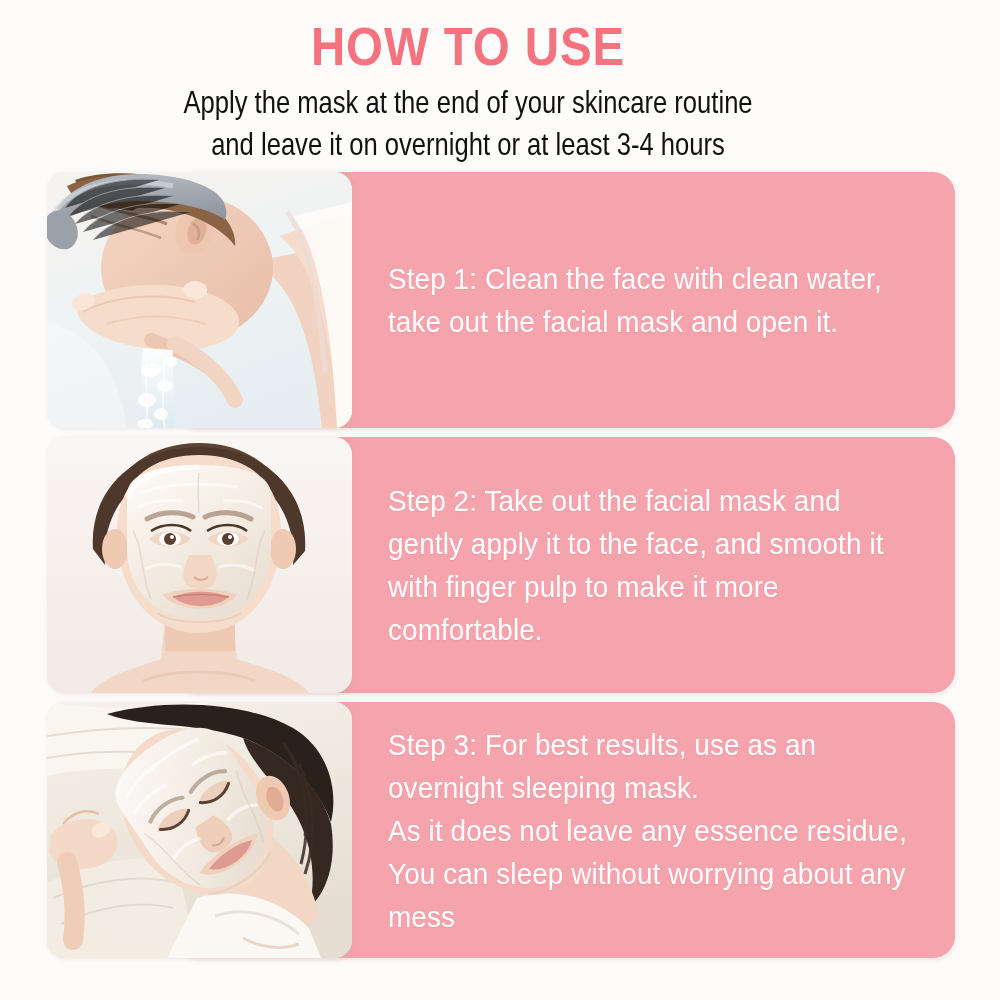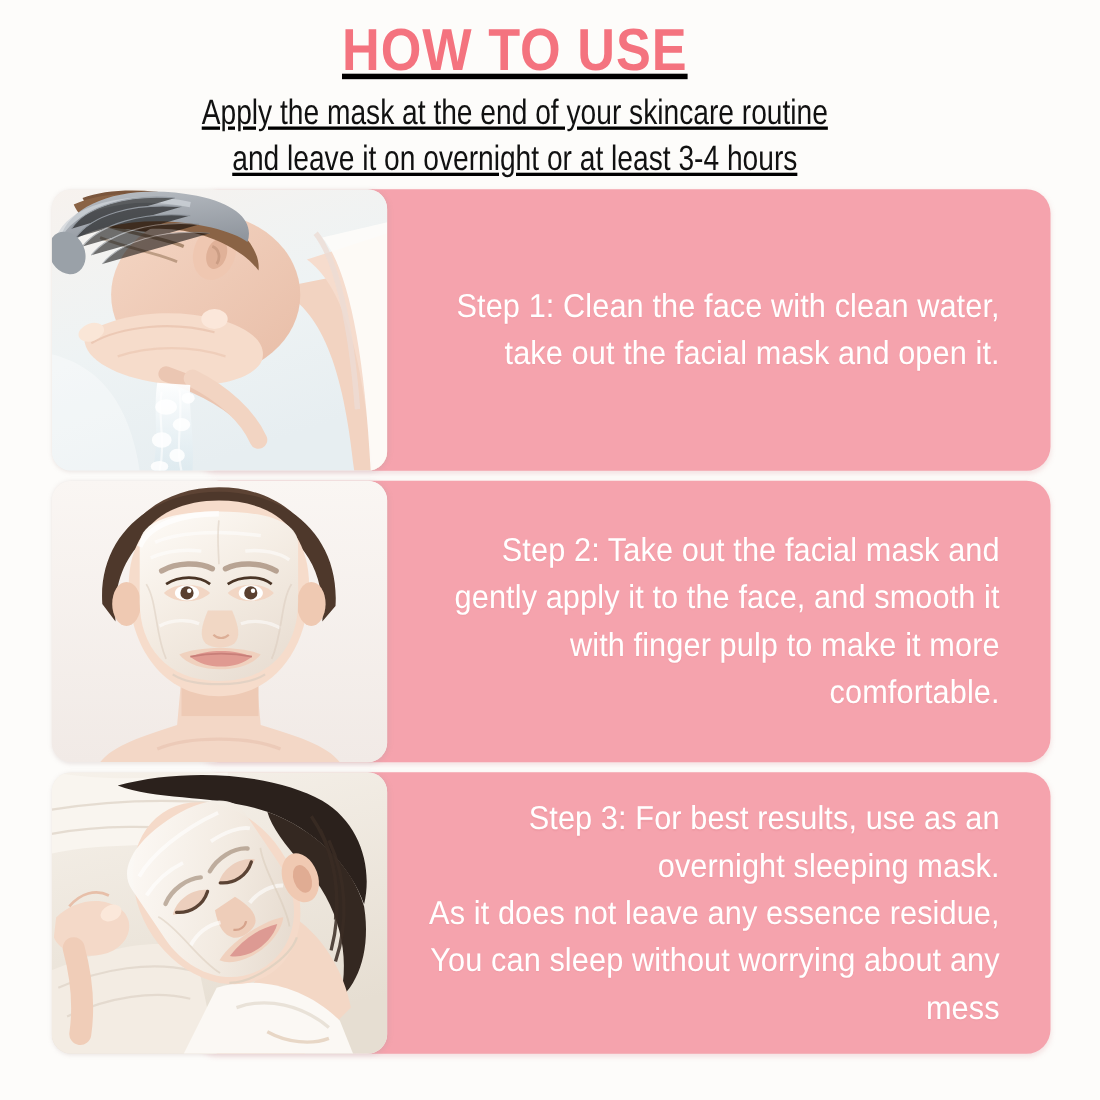--- a/index.html
+++ b/index.html
@@ -2,21 +2,21 @@
 <html><head>
 <meta charset="utf-8">
 <style>
   * { margin:0; padding:0; box-sizing:border-box; }
   html, body {
     width:1000px; height:1000px;
     background:#fdfcfa;
     font-family:"Liberation Sans", sans-serif;
     overflow:hidden;
   }
-  .page { position:relative; width:936px; height:1000px; background:#fdfcfa;text-decoration:underline; }
+  .page { position:relative; width:936px; height:1000px; background:#fdfcfa; }
 
   
   .header { width:100%; padding-top:18px; text-align:center; }
   .title {
     font-family:"Liberation Sans", sans-serif;
     font-size:54px; font-weight:bold; letter-spacing:1px;
     color:#f4737f; line-height:1.05;
     transform:scaleX(0.88); transform-origin:center;
   }
   .subtitle {
@@ -29,21 +29,20 @@
   }
   .subtitle .sub-line { display:block; }
 
   
   .steps { position:absolute; left:0; top:172px; width:1000px; }
   .step-row {
     position:relative;
     width:908px;
     height:256px;
     margin:0 0 9px 47px;
-    text-align:right;
   }
   .panel {
     position:absolute;
     left:130px; top:0;
     width:778px; height:100%;
     background:#f5a3ad;
     border-radius:22px;
     box-shadow:0 2px 5px rgba(220,150,160,0.25);
   }
   .photo {

